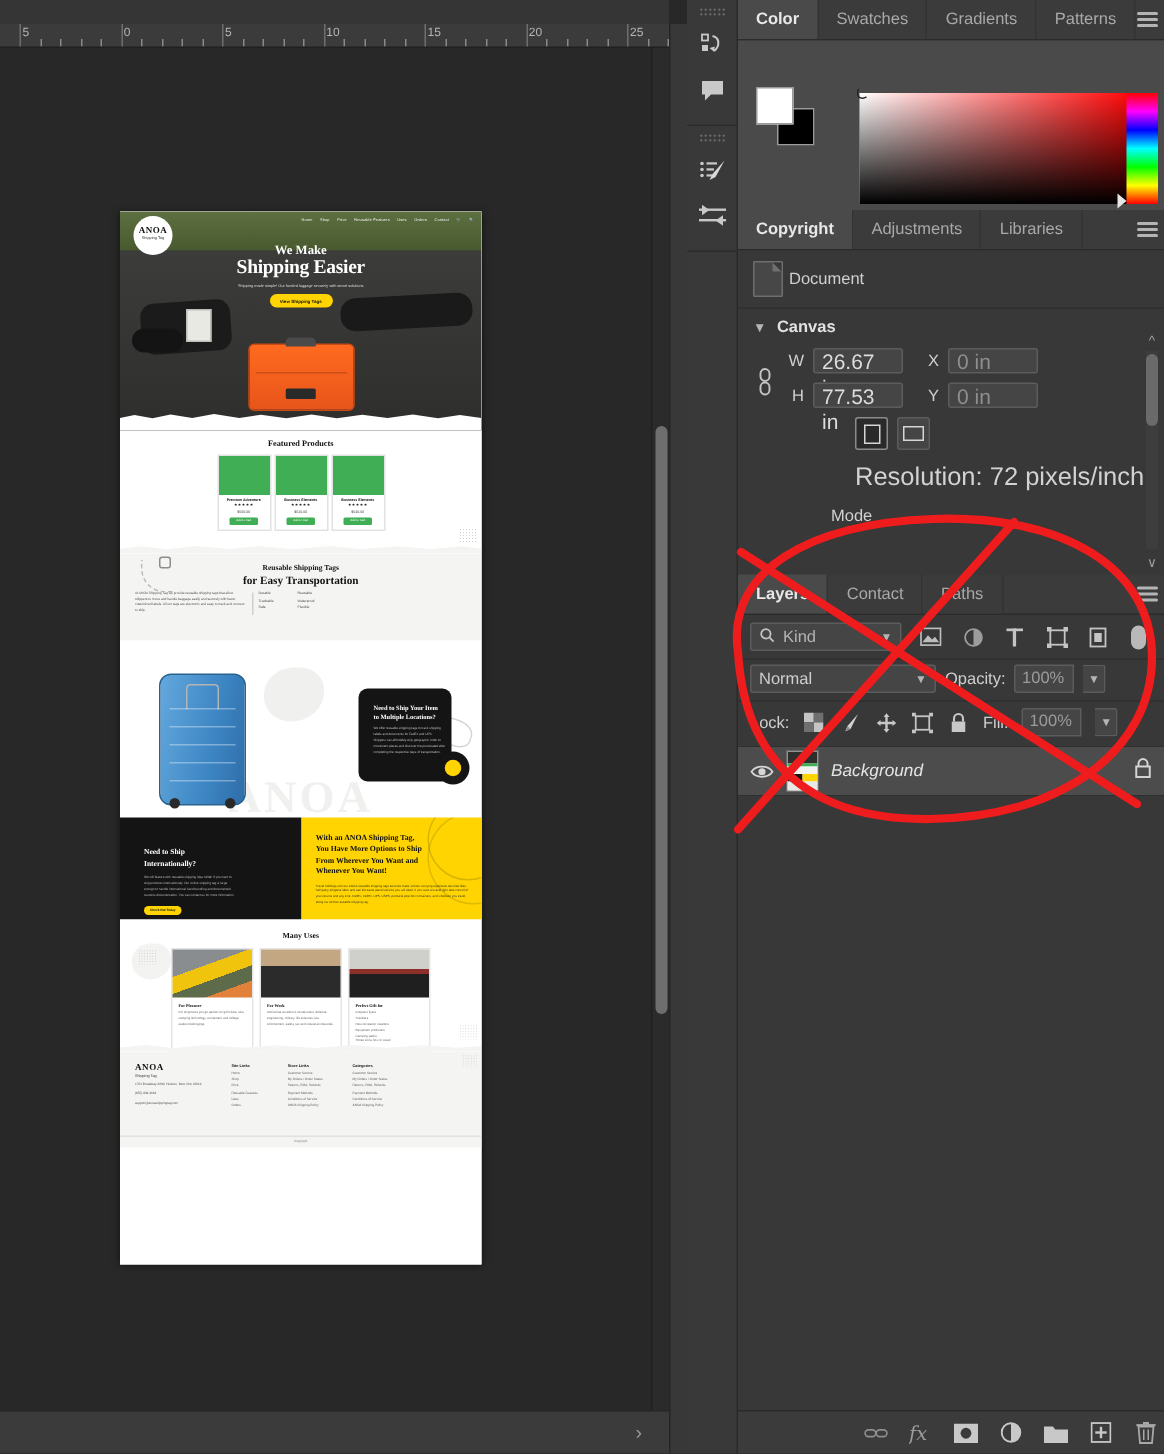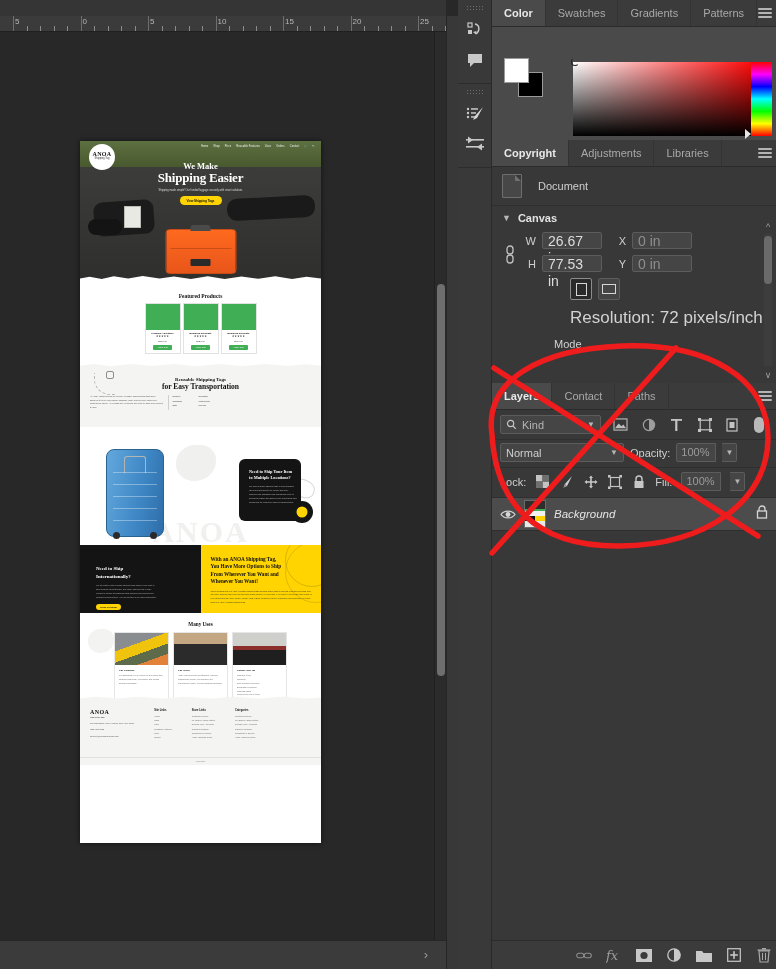--- a/index.html
+++ b/index.html
@@ -244,21 +244,21 @@
   }
   .sv-marker { position:absolute; left:79px; top:31px; width:8px; height:8px;
      border:1.5px solid #222; border-radius:50%; border-top-color:transparent; border-right-color:transparent;}
   .hue-strip { position:absolute; right:4px; top:35px; width:21px; height:74px;
      background:linear-gradient(to bottom,#ff0000,#ff00ff,#0000ff,#00ffff,#00ff00,#ffff00,#ff0000);}
   .hue-marker { position:absolute; right:25px; top:102px; width:0;height:0;
      border-top:5px solid transparent; border-bottom:5px solid transparent; border-left:6px solid #e6e6e6;}
 
   
   .prop-panel { background:#383838; position:relative; }
-  .doc-row { display:flex; align-items:center; gap:16px; padding:7px 10px; }
+  .doc-row { display:flex; align-items:center; gap:4px; padding:7px 10px; }
   .doc-row .ficon { width:20px; height:24px; background:#474747; border:1px solid #6f6f6f; position:relative; border-radius:1px;}
   .doc-row .ficon:after { content:""; position:absolute; right:0; top:0; border-width:0 6px 6px 0; border-style:solid; border-color:#6f6f6f #383838;}
   .doc-row span { font-size:11px; color:#cfcfcf; }
   .sect-hdr { display:flex; align-items:center; gap:7px; padding:6px 10px 4px; border-top:1px solid #2e2e2e; }
   .sect-hdr .chev { color:#b6b6b6; font-size:9px; }
   .sect-hdr b { font-size:11px; color:#e2e2e2; }
   .canvas-fields { padding:4px 0 6px 0; position:relative; }
   .fld-row { display:flex; align-items:center; gap:6px; margin:0 0 6px 0; padding-left:26px;}
   .fld-row .lab { width:18px; text-align:right; font-size:11px; color:#cfcfcf; }
   .fld { width:60px; height:17px; background:#454545; border:1px solid #5c5c5c; border-radius:2px;

